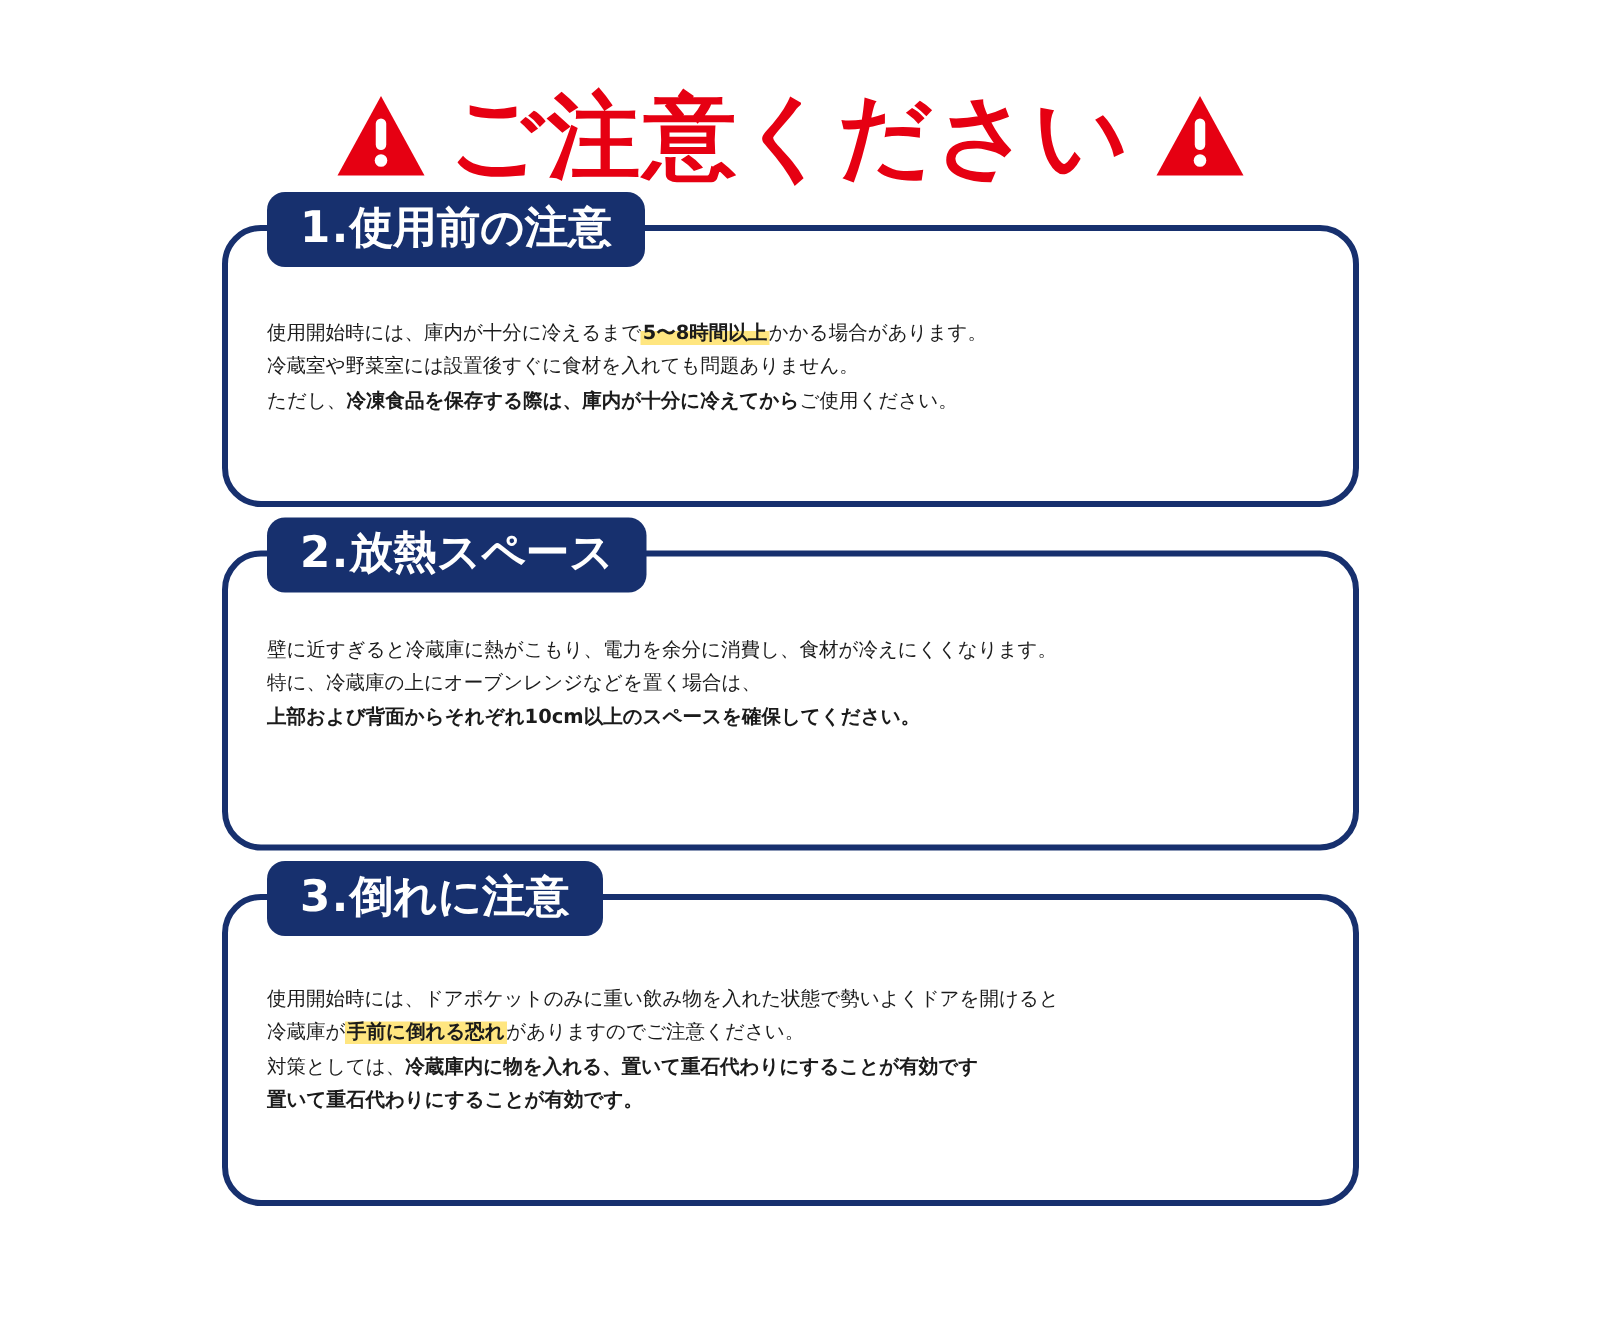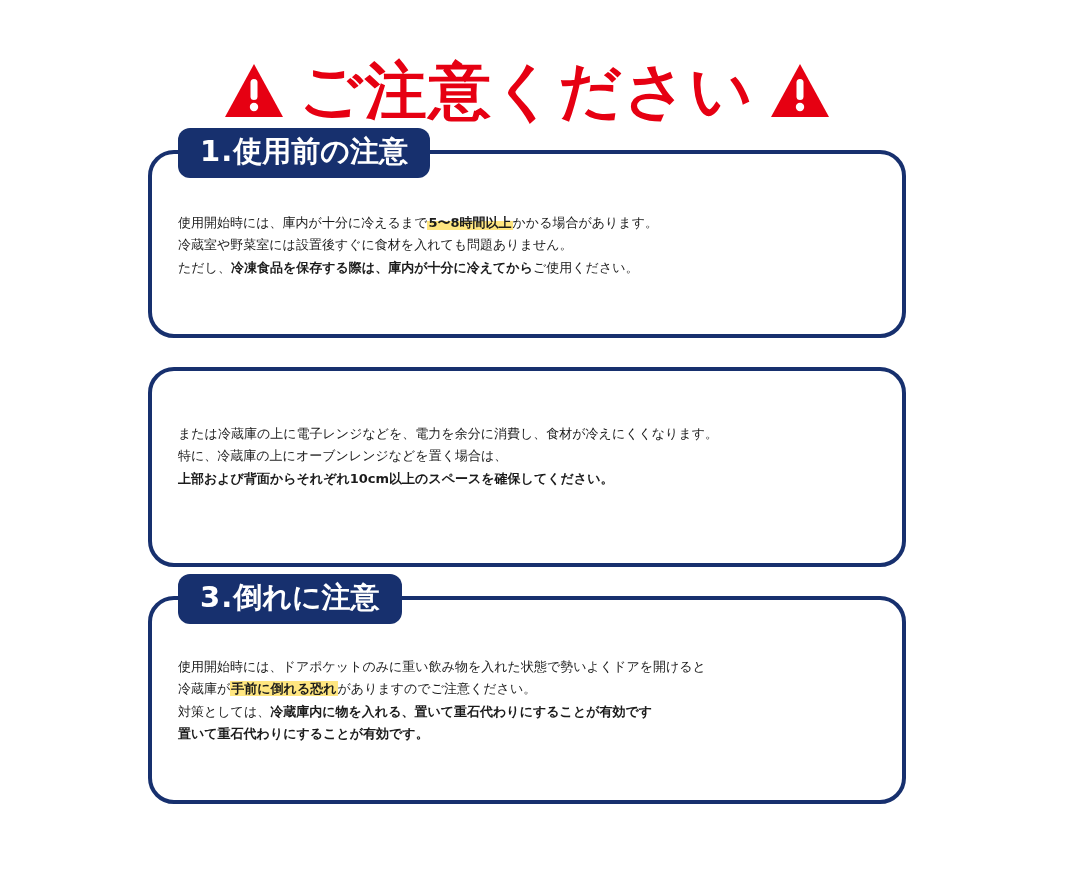--- a/index.html
+++ b/index.html
@@ -139,23 +139,26 @@
         <div class="line">
           <span>冷蔵室や野菜室には設置後すぐに食材を入れても問題ありません。</span>
         </div>
         <div class="line">
           <span>ただし、</span><span class="b">冷凍食品を保存する際は、庫内が十分に冷えてから</span><span>ご使用ください。</span>
         </div>
       </div>
     </div>
 
     <div class="section sec2">
+      <div class="badge">
+        <span class="num">2.</span><span>放熱スペース</span>
+      </div>
       <div class="body-text">
         <div class="line">
-          <span>または冷蔵庫の上に電子レンジなどを、電力を余分に消費し、食材が冷えにくくなります。</span>
+          <span>壁に近すぎると冷蔵庫に熱がこもり、電力を余分に消費し、食材が冷えにくくなります。</span>
         </div>
         <div class="line">
           <span>特に、冷蔵庫の上にオーブンレンジなどを置く場合は、</span>
         </div>
         <div class="line b">
           <span>上部および背面からそれぞれ10cm以上のスペースを確保してください。</span>
         </div>
       </div>
     </div>
 

